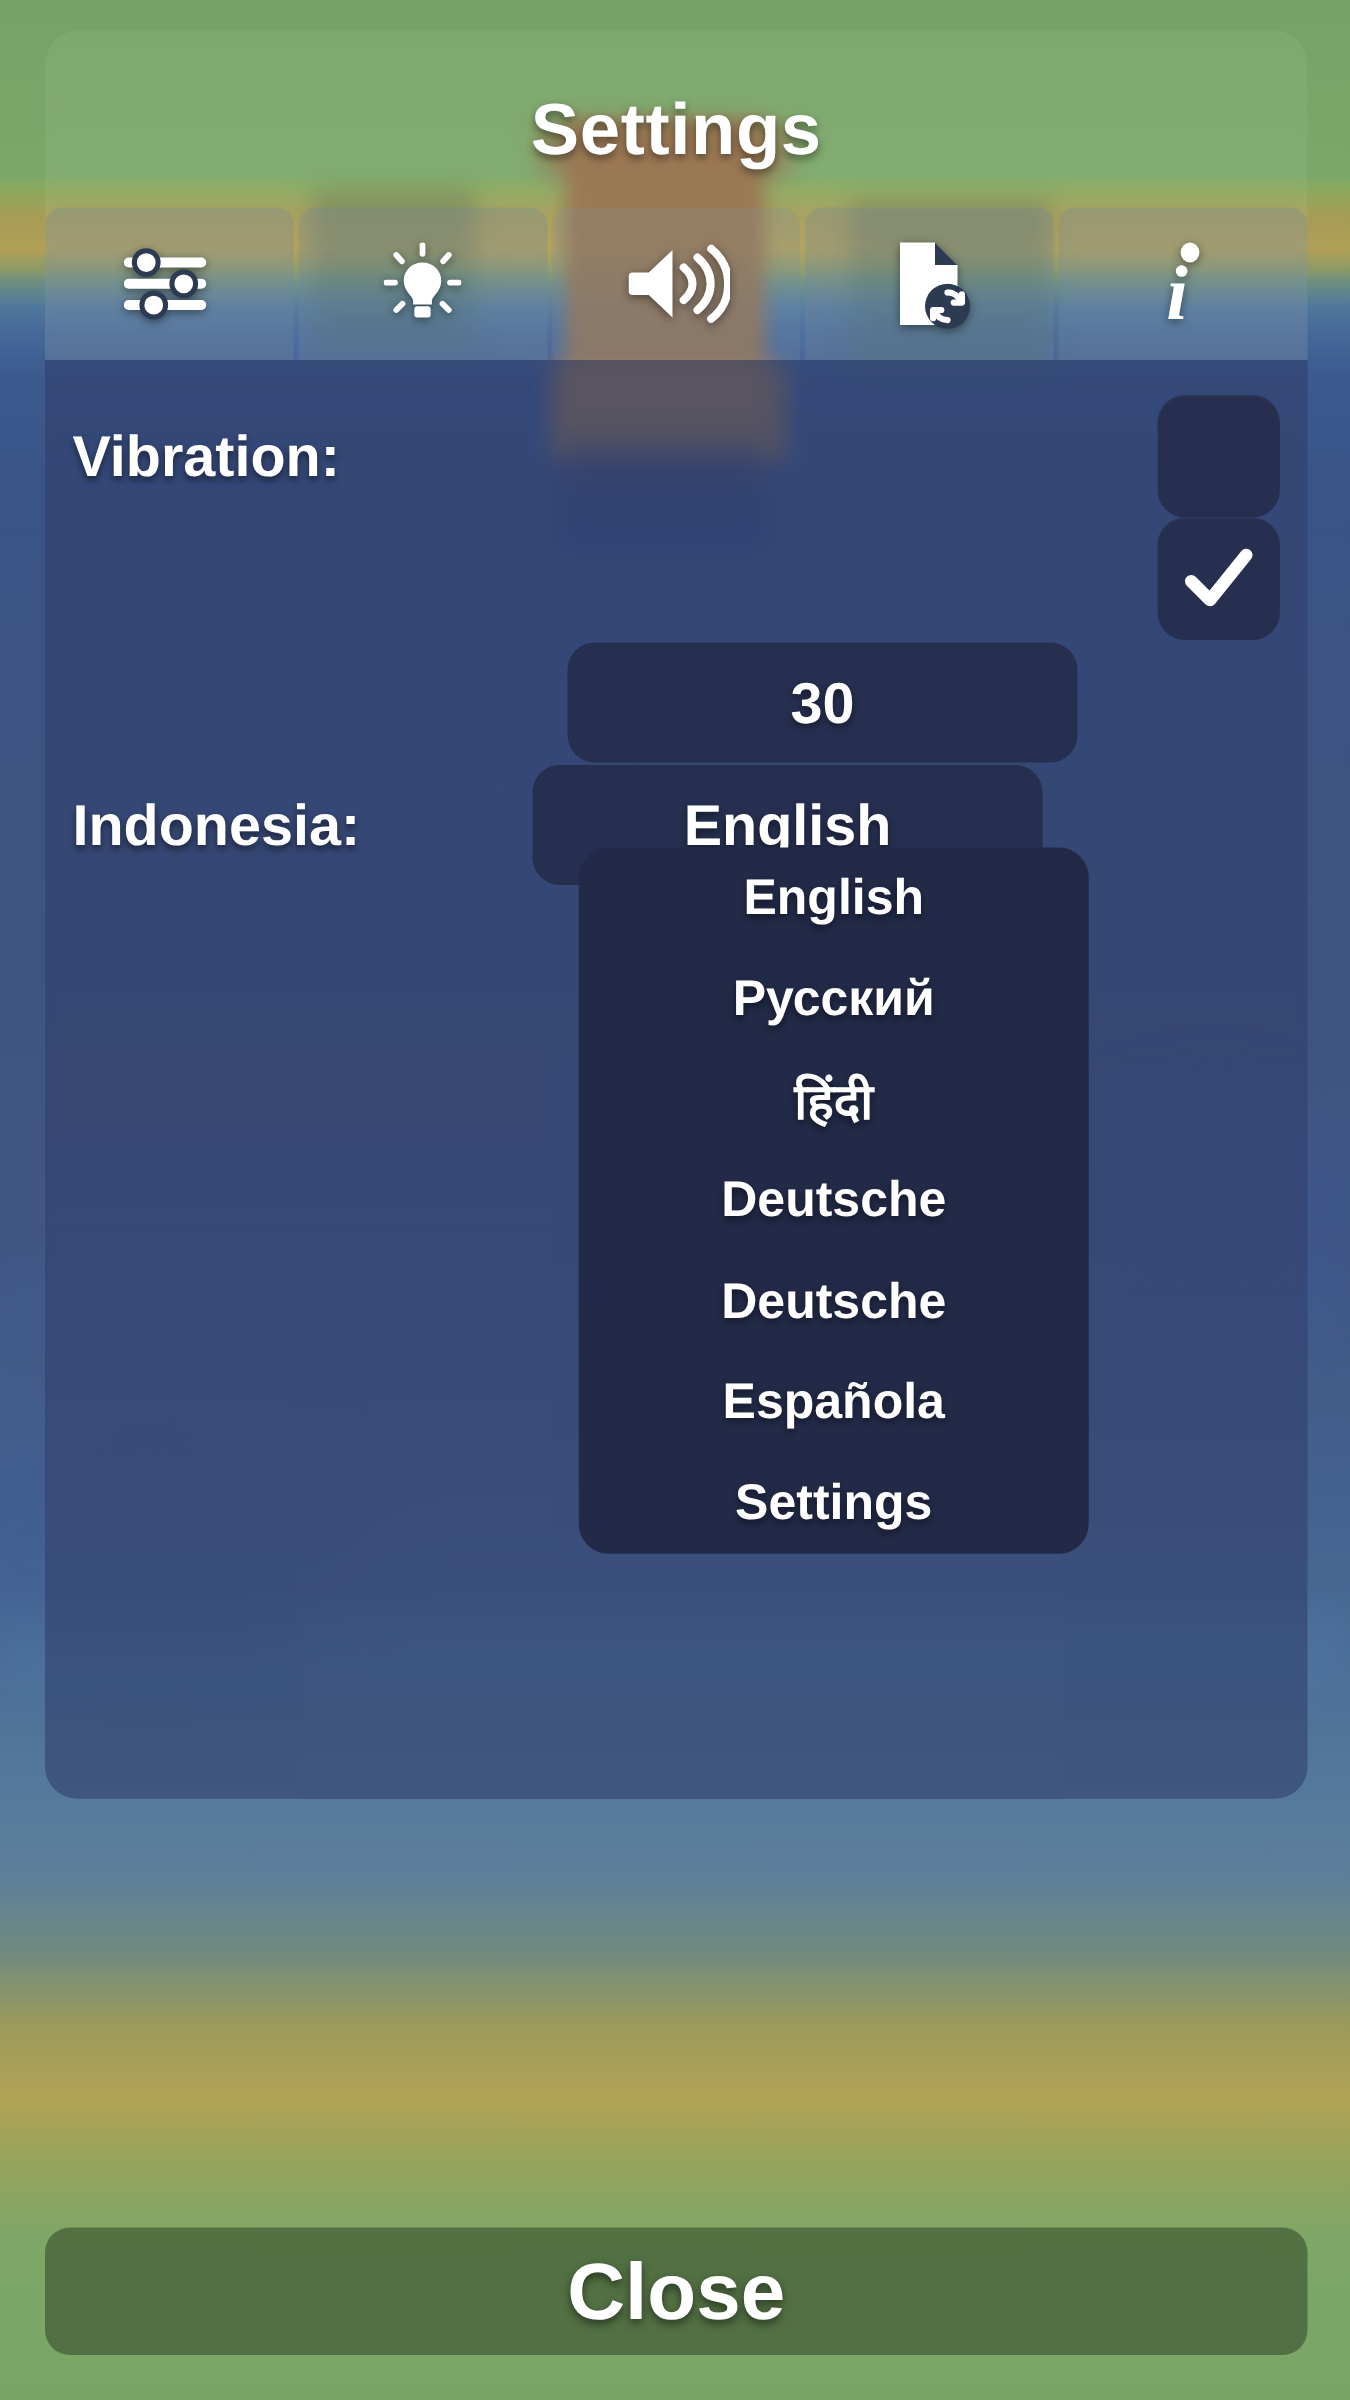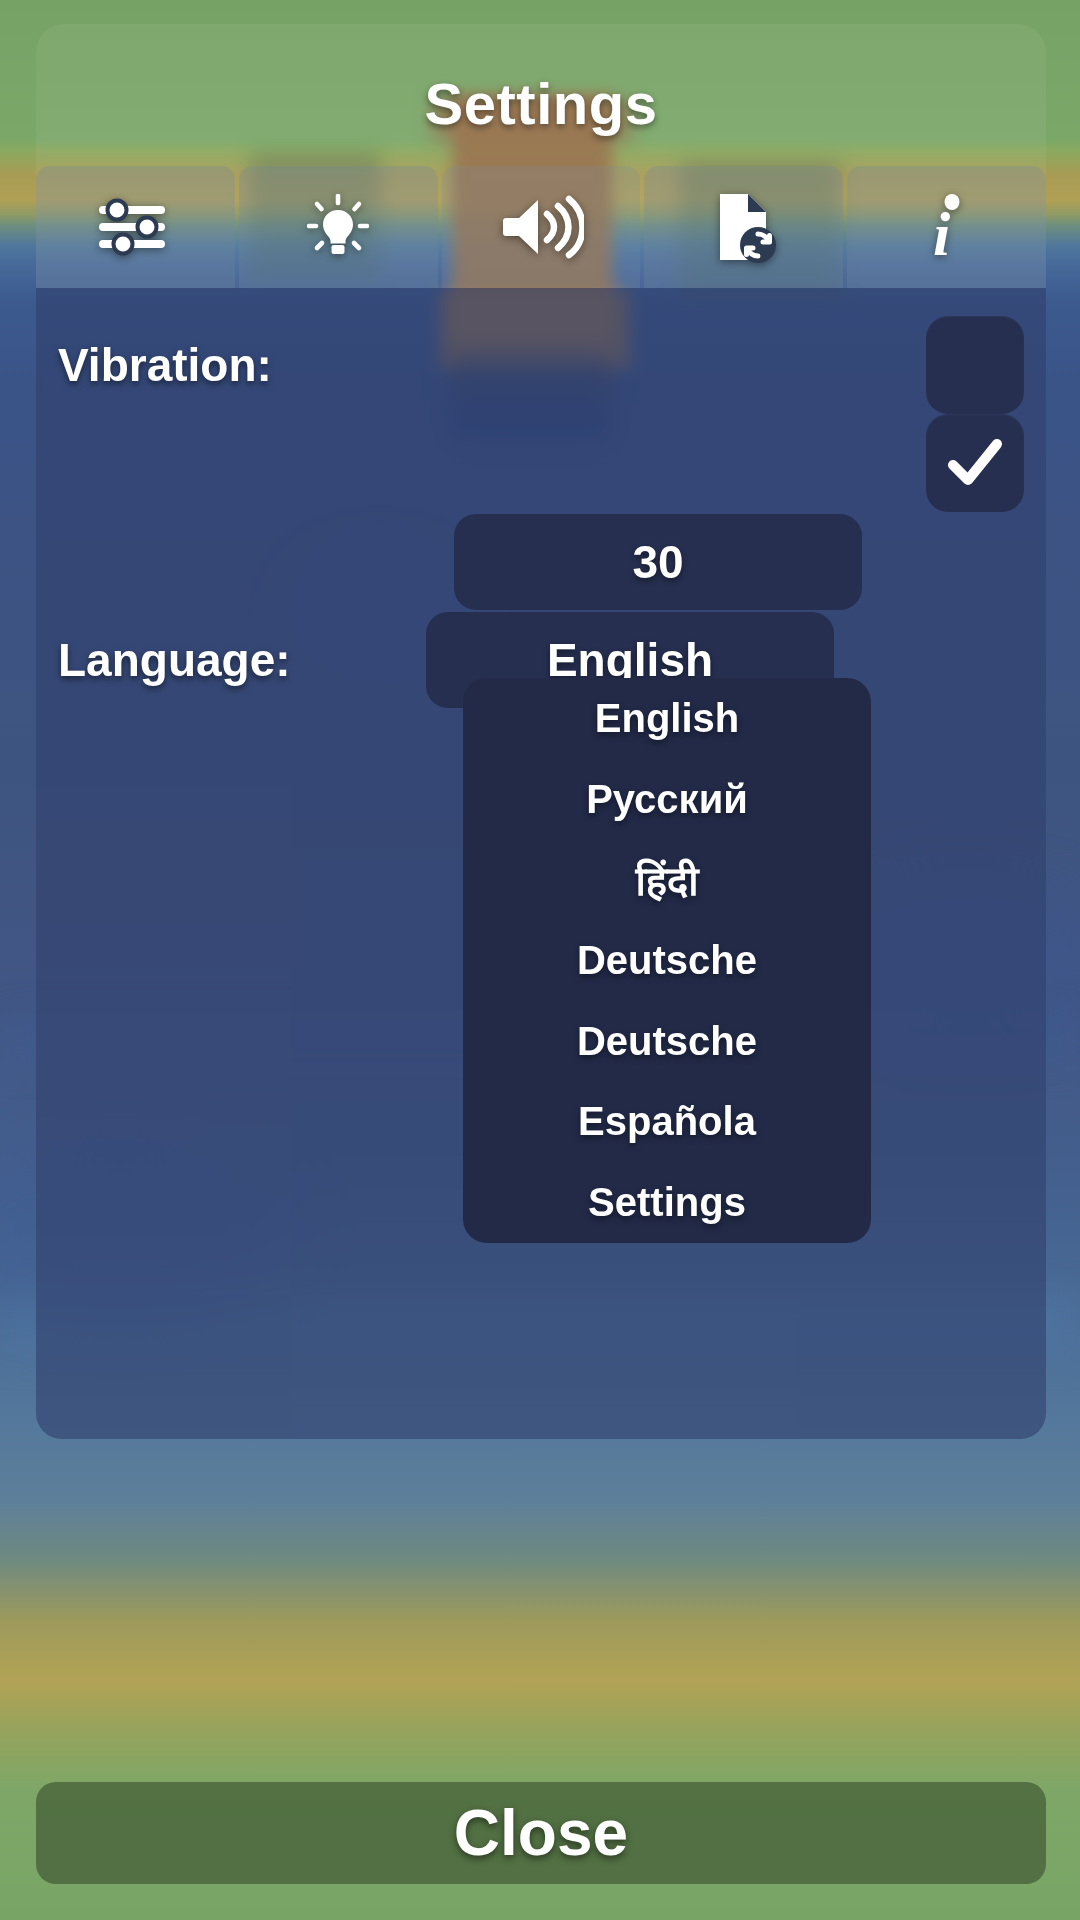--- a/index.html
+++ b/index.html
@@ -341,21 +341,21 @@
             <path d="M6 30 L21 45 L50 9" stroke="#fff" stroke-width="10" fill="none" stroke-linecap="round" stroke-linejoin="round"></path>
           </svg>
         </div>
       </div>
 
       <div class="row" style="top:226px;height:96px;">
         <div class="value-box" style="left:390px;top:0;margin-left:28px;">30</div>
       </div>
 
       <div class="row" style="top:324px;height:96px;">
-        <div class="row-label">Language:</div>
+        <div class="row-label">Indonesia:</div>
         <div class="value-box" style="left:390px;top:0;">English</div>
       </div>
 
     </div>
 
     <div class="dropdown">
       <div class="dd-item">English</div>
       <div class="dd-item">Русский</div>
       <div class="dd-item">हिंदी</div>
       <div class="dd-item">Deutsche</div>

